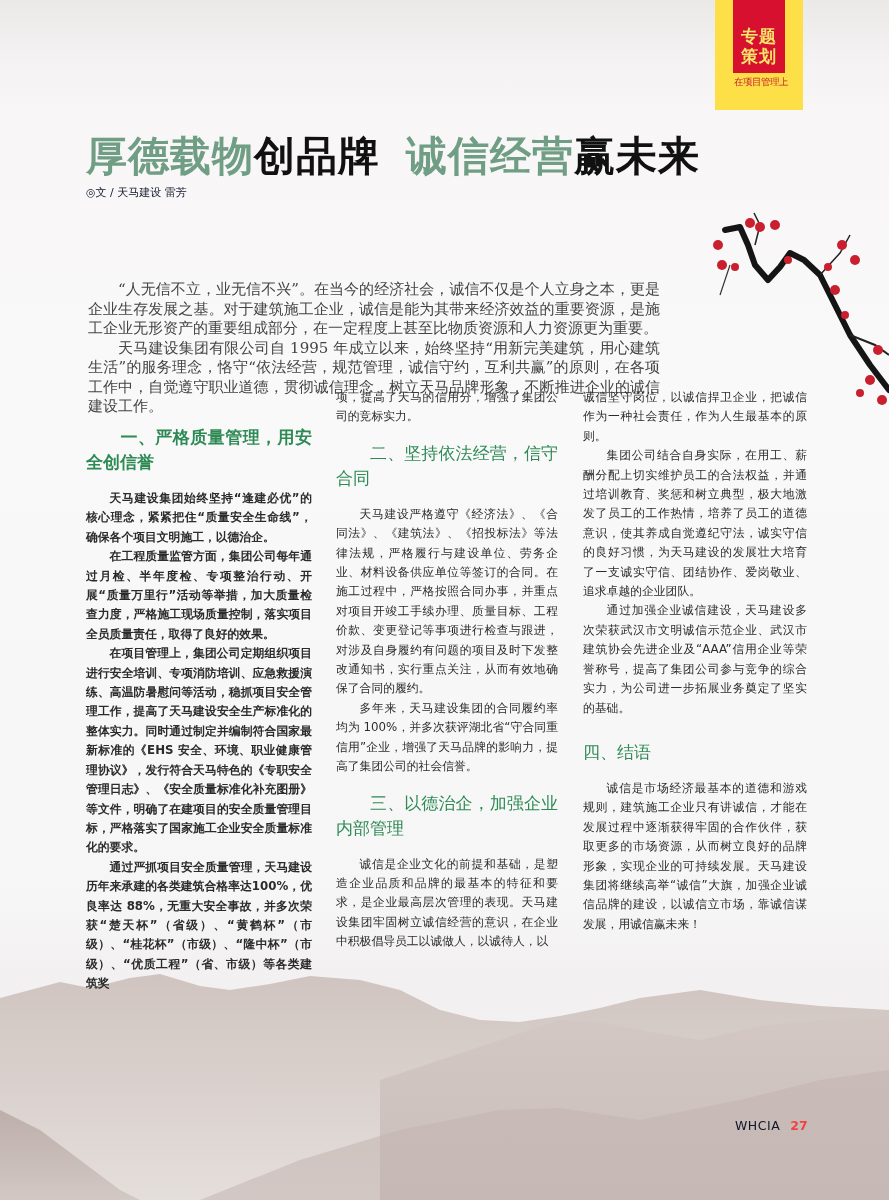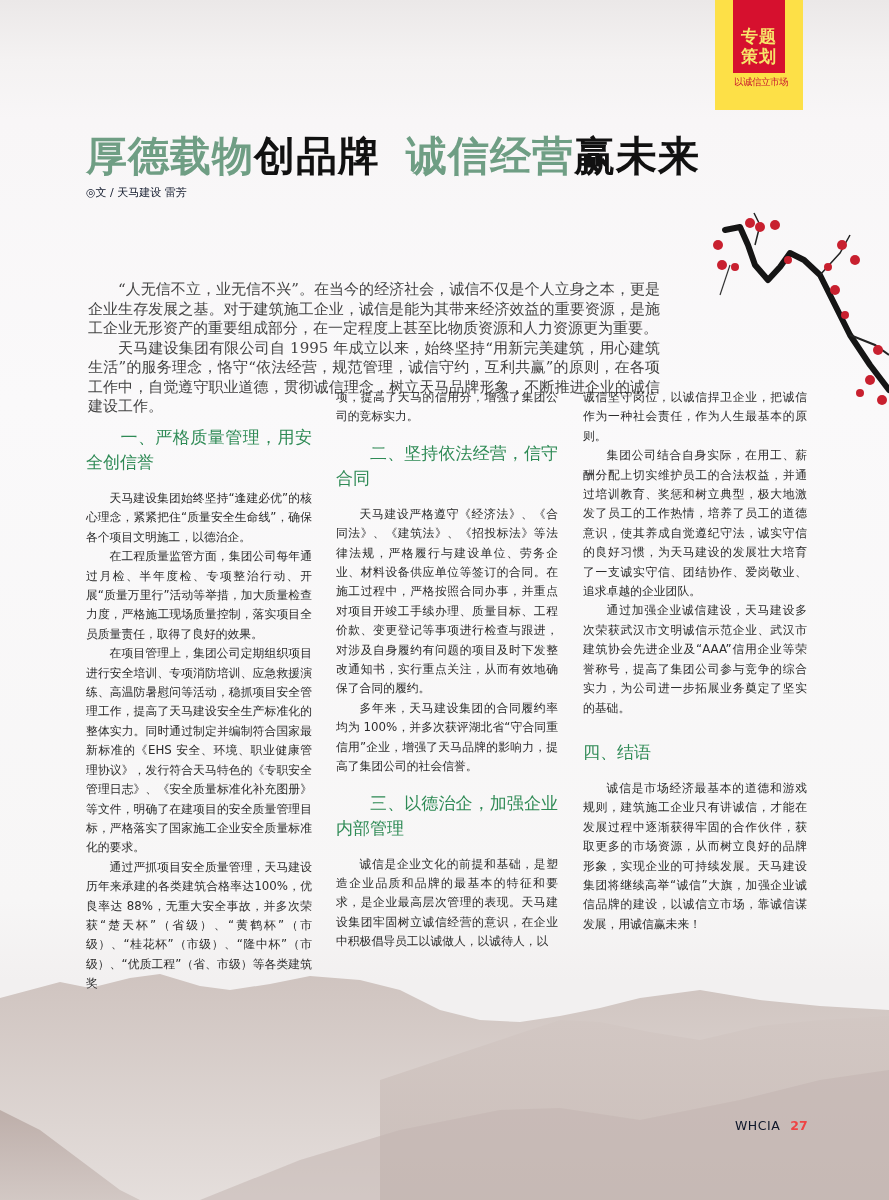--- a/index.html
+++ b/index.html
@@ -43,21 +43,21 @@
 
   .intro {
     position: absolute; left: 88px; top: 248px; width: 572px; z-index: 2;
     font-family: "DejaVu Serif", "Liberation Serif", serif;
     font-size: 15px; line-height: 19.5px; color: #444; text-align: justify; margin-top: 32px;
   }
   .intro p { text-indent: 2em; }
 
   .col { position: absolute; z-index: 2; font-size: 11.8px; line-height: 19.4px; color: #2b2b2b; text-align: justify; }
   .col p { text-indent: 2em; }
-  .col1 { left: 86px; top: 425px; width: 226px; }
+  .col1 { left: 86px; top: 425px; width: 226px; font-weight: bold; }
   .col2 { left: 336px; top: 388px; width: 222px; }
   .col3 { left: 583px; top: 388px; width: 224px; }
 
   .h2 { color: #2e8a55; font-size: 17px; line-height: 25px; margin: 14px 0 14px 0; }
   .h2 .ind { display: inline-block; width: 2em; }
   .col1 .h2 { margin-top: 0; }
 
   .footer { position: absolute; left: 735px; top: 1118px; z-index: 2; font-size: 12.5px; }
   .footer .brand { color: #0f172a; letter-spacing: 0.5px; }
   .footer .page { color: #ef4444; margin-left: 10px; font-weight: bold; }
@@ -110,21 +110,21 @@
       <circle cx="160" cy="188" r="4"></circle>
     <circle cx="128" cy="62" r="4"></circle>
   </g>
 </svg>
 
 <div class="tag">
   <div class="tag-red">
     <div>专题</div>
     <div>策划</div>
   </div>
-  <div class="tag-sub">以诚信立市场</div>
+  <div class="tag-sub">在项目管理上</div>
 </div>
 
 <h1 class="title">
   <span class="g">厚德载物</span><span class="k">创品牌</span><span class="gap"></span><span class="g">诚信经营</span><span class="k">赢未来</span>
 </h1>
 <div class="byline">◎文 / 天马建设  雷芳</div>
 
 <div class="intro">
   <p>“人无信不立，业无信不兴”。在当今的经济社会，诚信不仅是个人立身之本，更是企业生存发展之基。对于建筑施工企业，诚信是能为其带来经济效益的重要资源，是施工企业无形资产的重要组成部分，在一定程度上甚至比物质资源和人力资源更为重要。</p>
   <p>天马建设集团有限公司自 1995 年成立以来，始终坚持“用新完美建筑，用心建筑生活”的服务理念，恪守“依法经营，规范管理，诚信守约，互利共赢”的原则，在各项工作中，自觉遵守职业道德，贯彻诚信理念，树立天马品牌形象，不断推进企业的诚信建设工作。</p>

